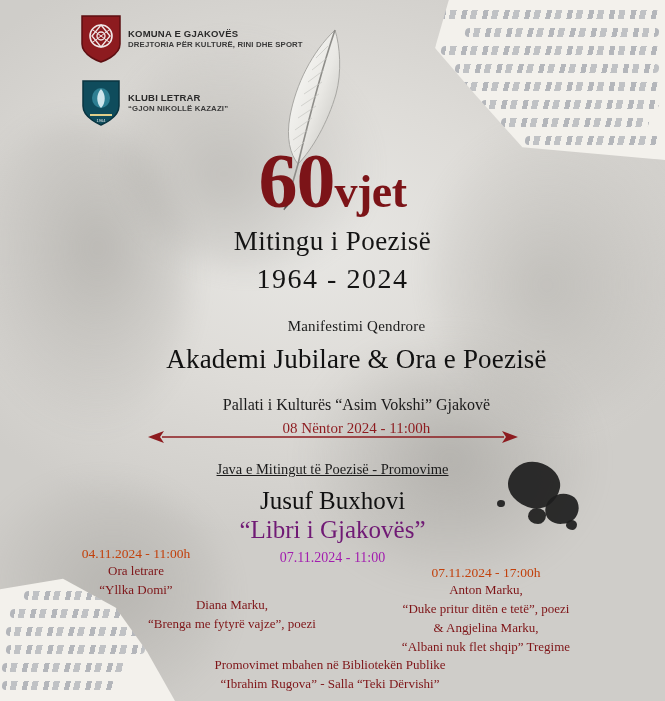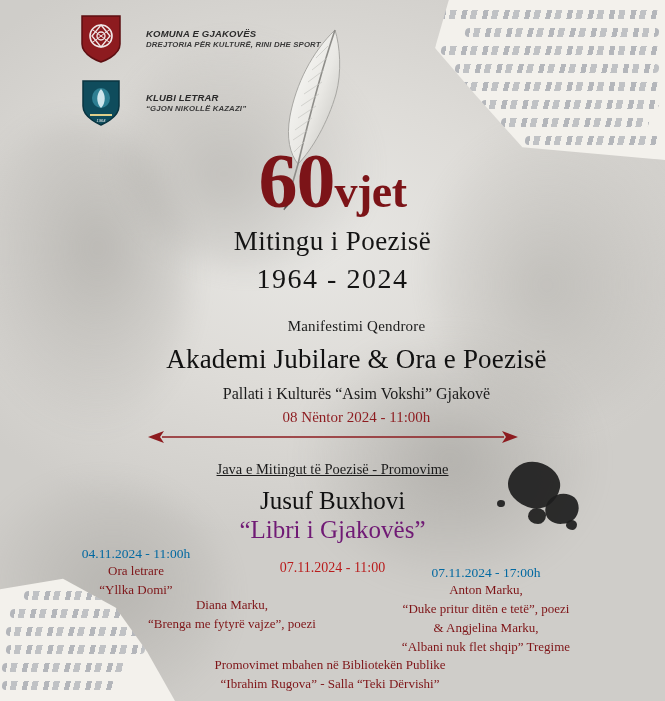--- a/index.html
+++ b/index.html
@@ -84,22 +84,21 @@
   .blot-b { left: 545px; top: 494px; width: 34px; height: 30px; transform: rotate(-20deg); }
   .blot-c { left: 528px; top: 508px; width: 18px; height: 16px; }
   .blot-d { left: 566px; top: 520px; width: 11px; height: 10px; }
   .blot-e { left: 497px; top: 500px; width: 8px;  height: 7px; }
 
   
   .logo-row {
     position: absolute;
     display: flex;
     align-items: center;
-    gap: 24px;
-    font-style: italic;
+    gap: 6px;
   }
   .logo-row-1 { left: 80px; top: 14px; }
   .logo-row-2 { left: 80px; top: 78px; }
   .crest {
     width: 42px; height: 50px;
     position: relative;
   }
   .crest svg { display: block; }
   .logo-text { line-height: 1.25; }
   .logo-title {
@@ -164,21 +163,21 @@
   
   .central {
     position: absolute;
     left: 0; right: 0;
     top: 318px;
     text-align: center;
     padding-left: 48px;
   }
   .c-label { font-size: 15px; color: #1b1b1b; letter-spacing: .2px; }
   .c-title { font-size: 27px; color: #111; margin-top: 9px; letter-spacing: .2px; }
-  .c-venue { font-size: 16px; color: #1b1b1b; margin-top: 10px; }
+  .c-venue { font-size: 16px; color: #1b1b1b; margin-top: 21px; }
   .c-date  { font-size: 15px; color: #8d1b1f; margin-top: 6px; }
 
   
   .divider {
     position: absolute;
     left: 148px;
     top: 430px;
     width: 370px;
     height: 14px;
   }
@@ -186,25 +185,25 @@
   
   .week {
     position: absolute;
     left: 0; right: 0;
     top: 461px;
     text-align: center;
   }
   .w-label { font-size: 14.5px; color: #1b1b1b; text-decoration: underline; }
   .w-author { font-size: 25px; color: #111; margin-top: 9px; }
   .w-book { font-size: 25px; color: #701a75; margin-top: 1px; }
-  .w-date { font-size: 14px; color: #b91c1c; margin-top: 16px; }
+  .w-date { font-size: 14px; color: #a21caf; margin-top: 6px; }
 
   
   .ev { position: absolute; text-align: center; color: #7e1417; }
-  .ev .ev-date { font-size: 13.5px; color: #0369a1; }
+  .ev .ev-date { font-size: 13.5px; color: #c2410c; }
   .ev .ev-line { font-size: 13px; color: #7e1417; line-height: 1.45; }
 
   .ev-1 { left: 48px;  top: 546px; width: 176px; }
   .ev-2 { left: 108px; top: 596px; width: 248px; }
   .ev-3 { left: 352px; top: 565px; width: 268px; }
 
   .footer {
     position: absolute;
     left: 130px;
     top: 656px;

